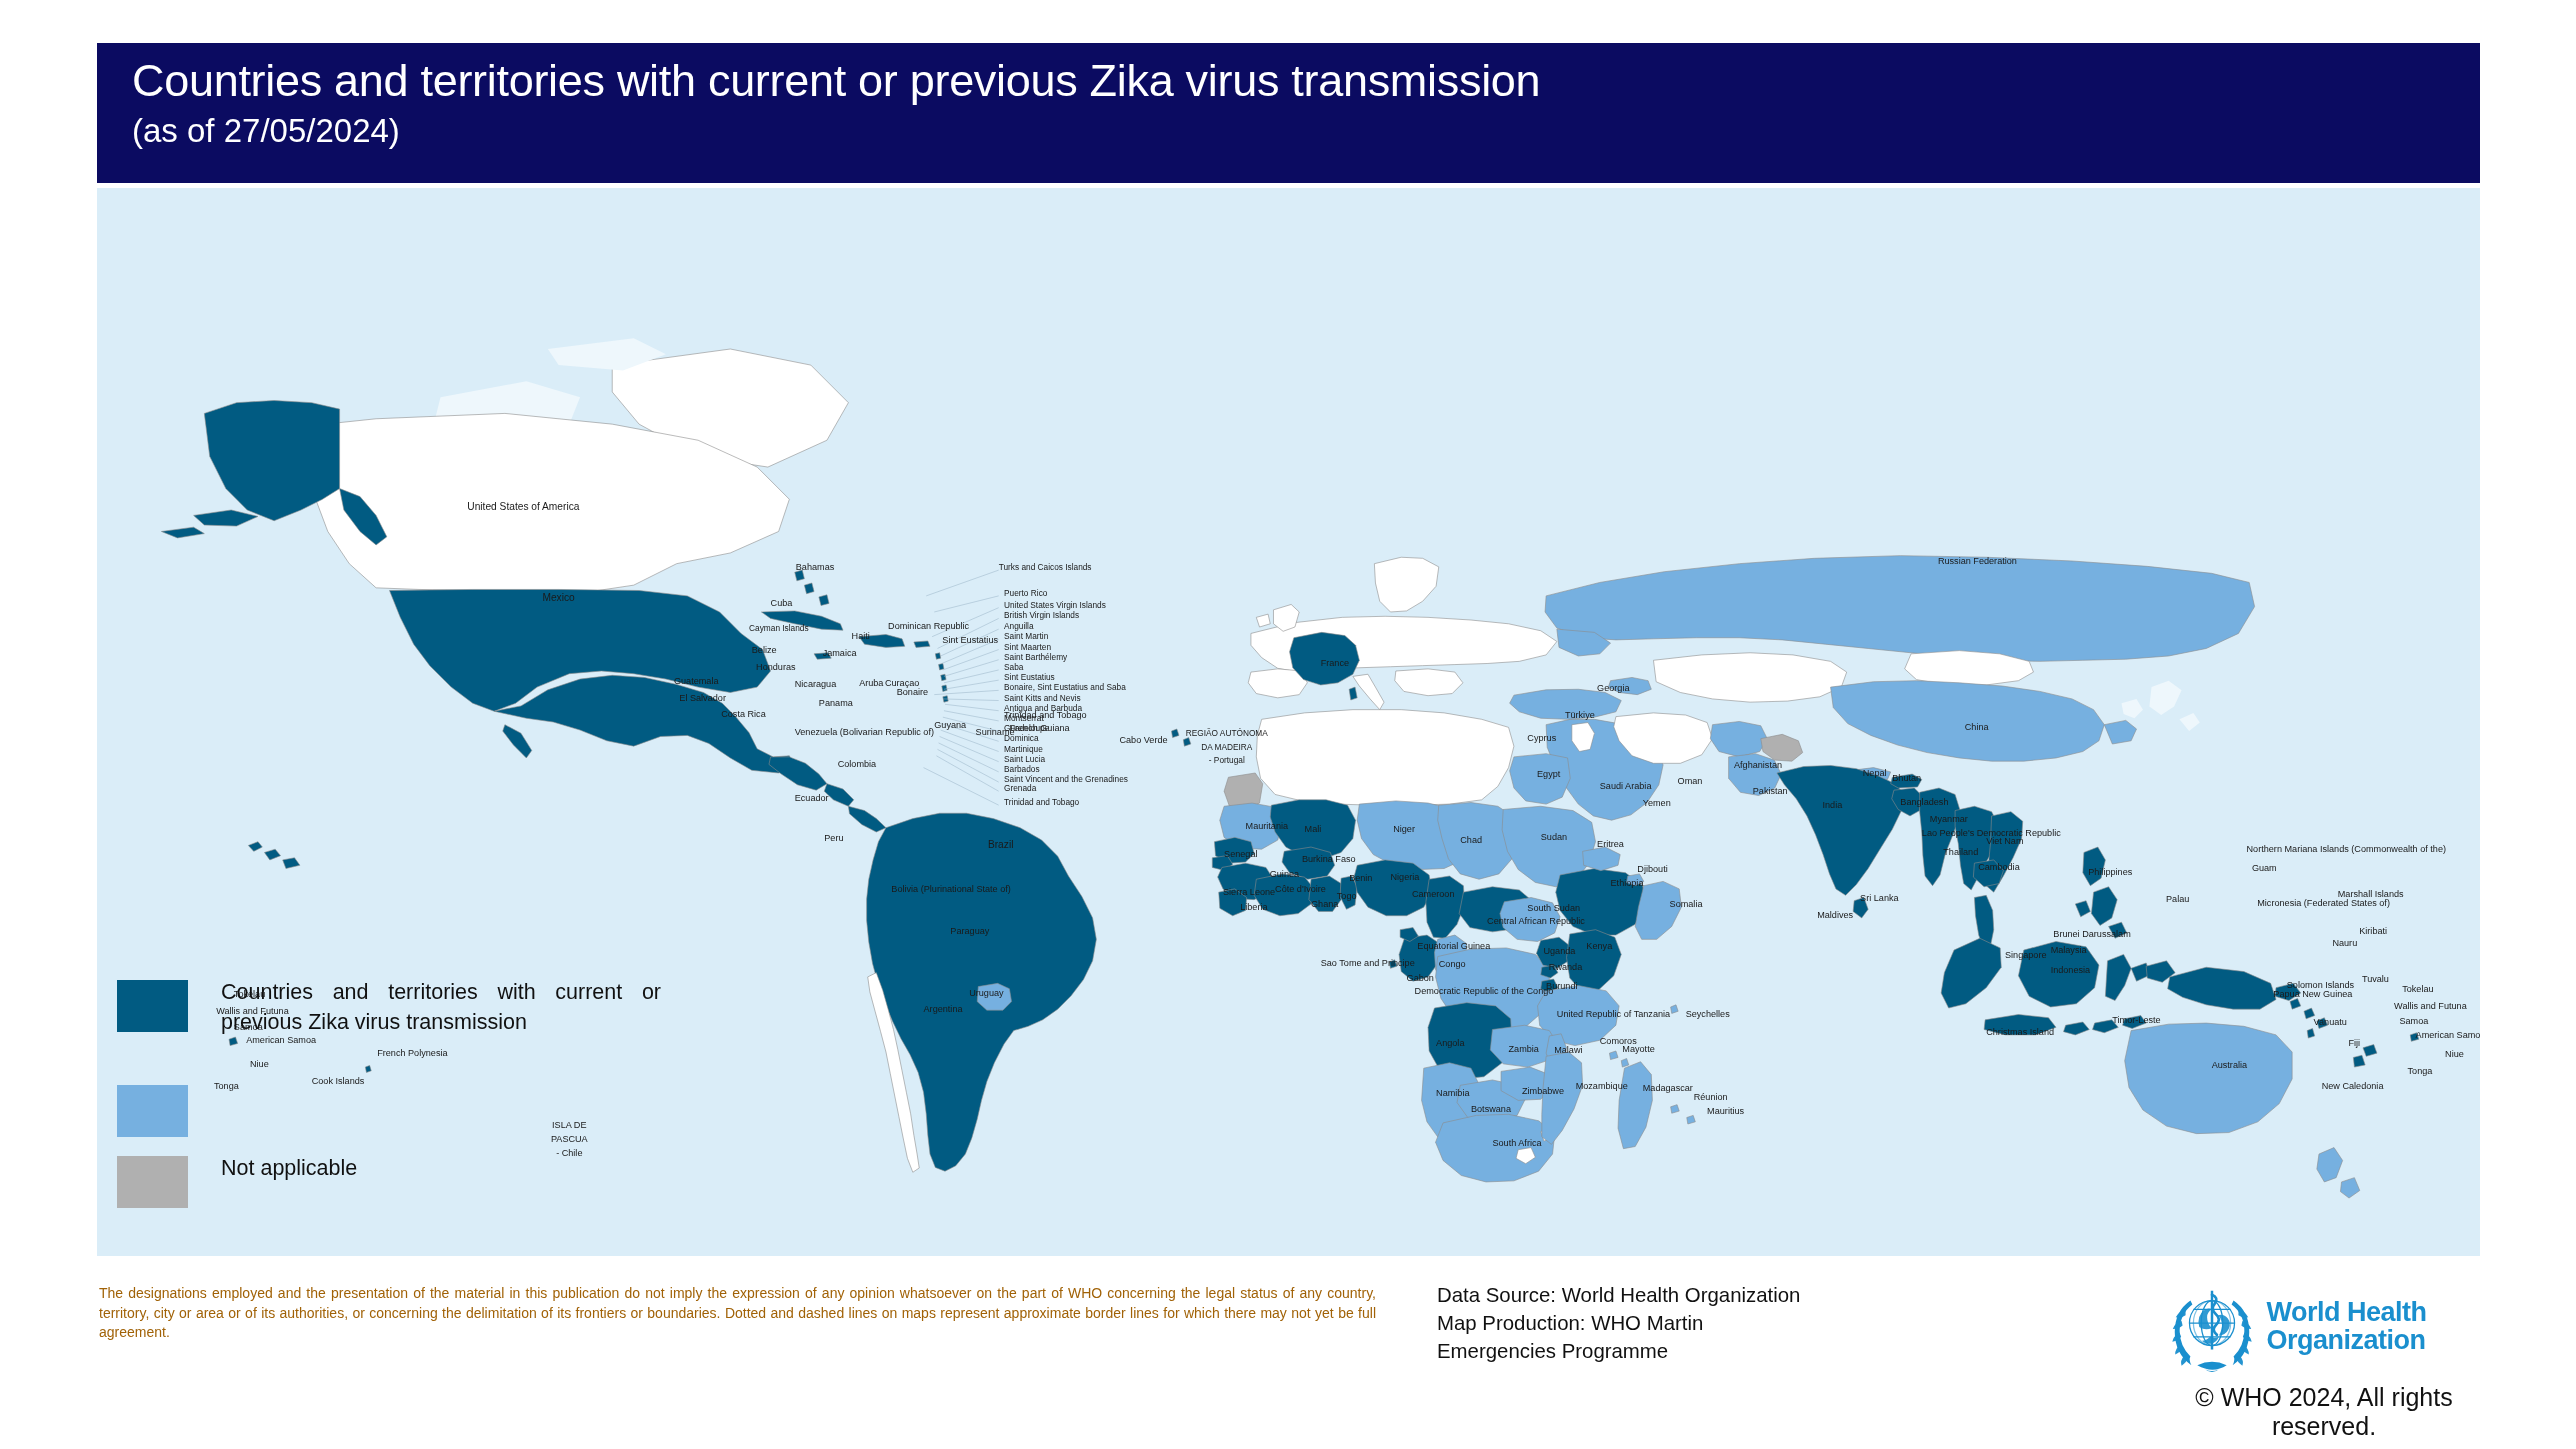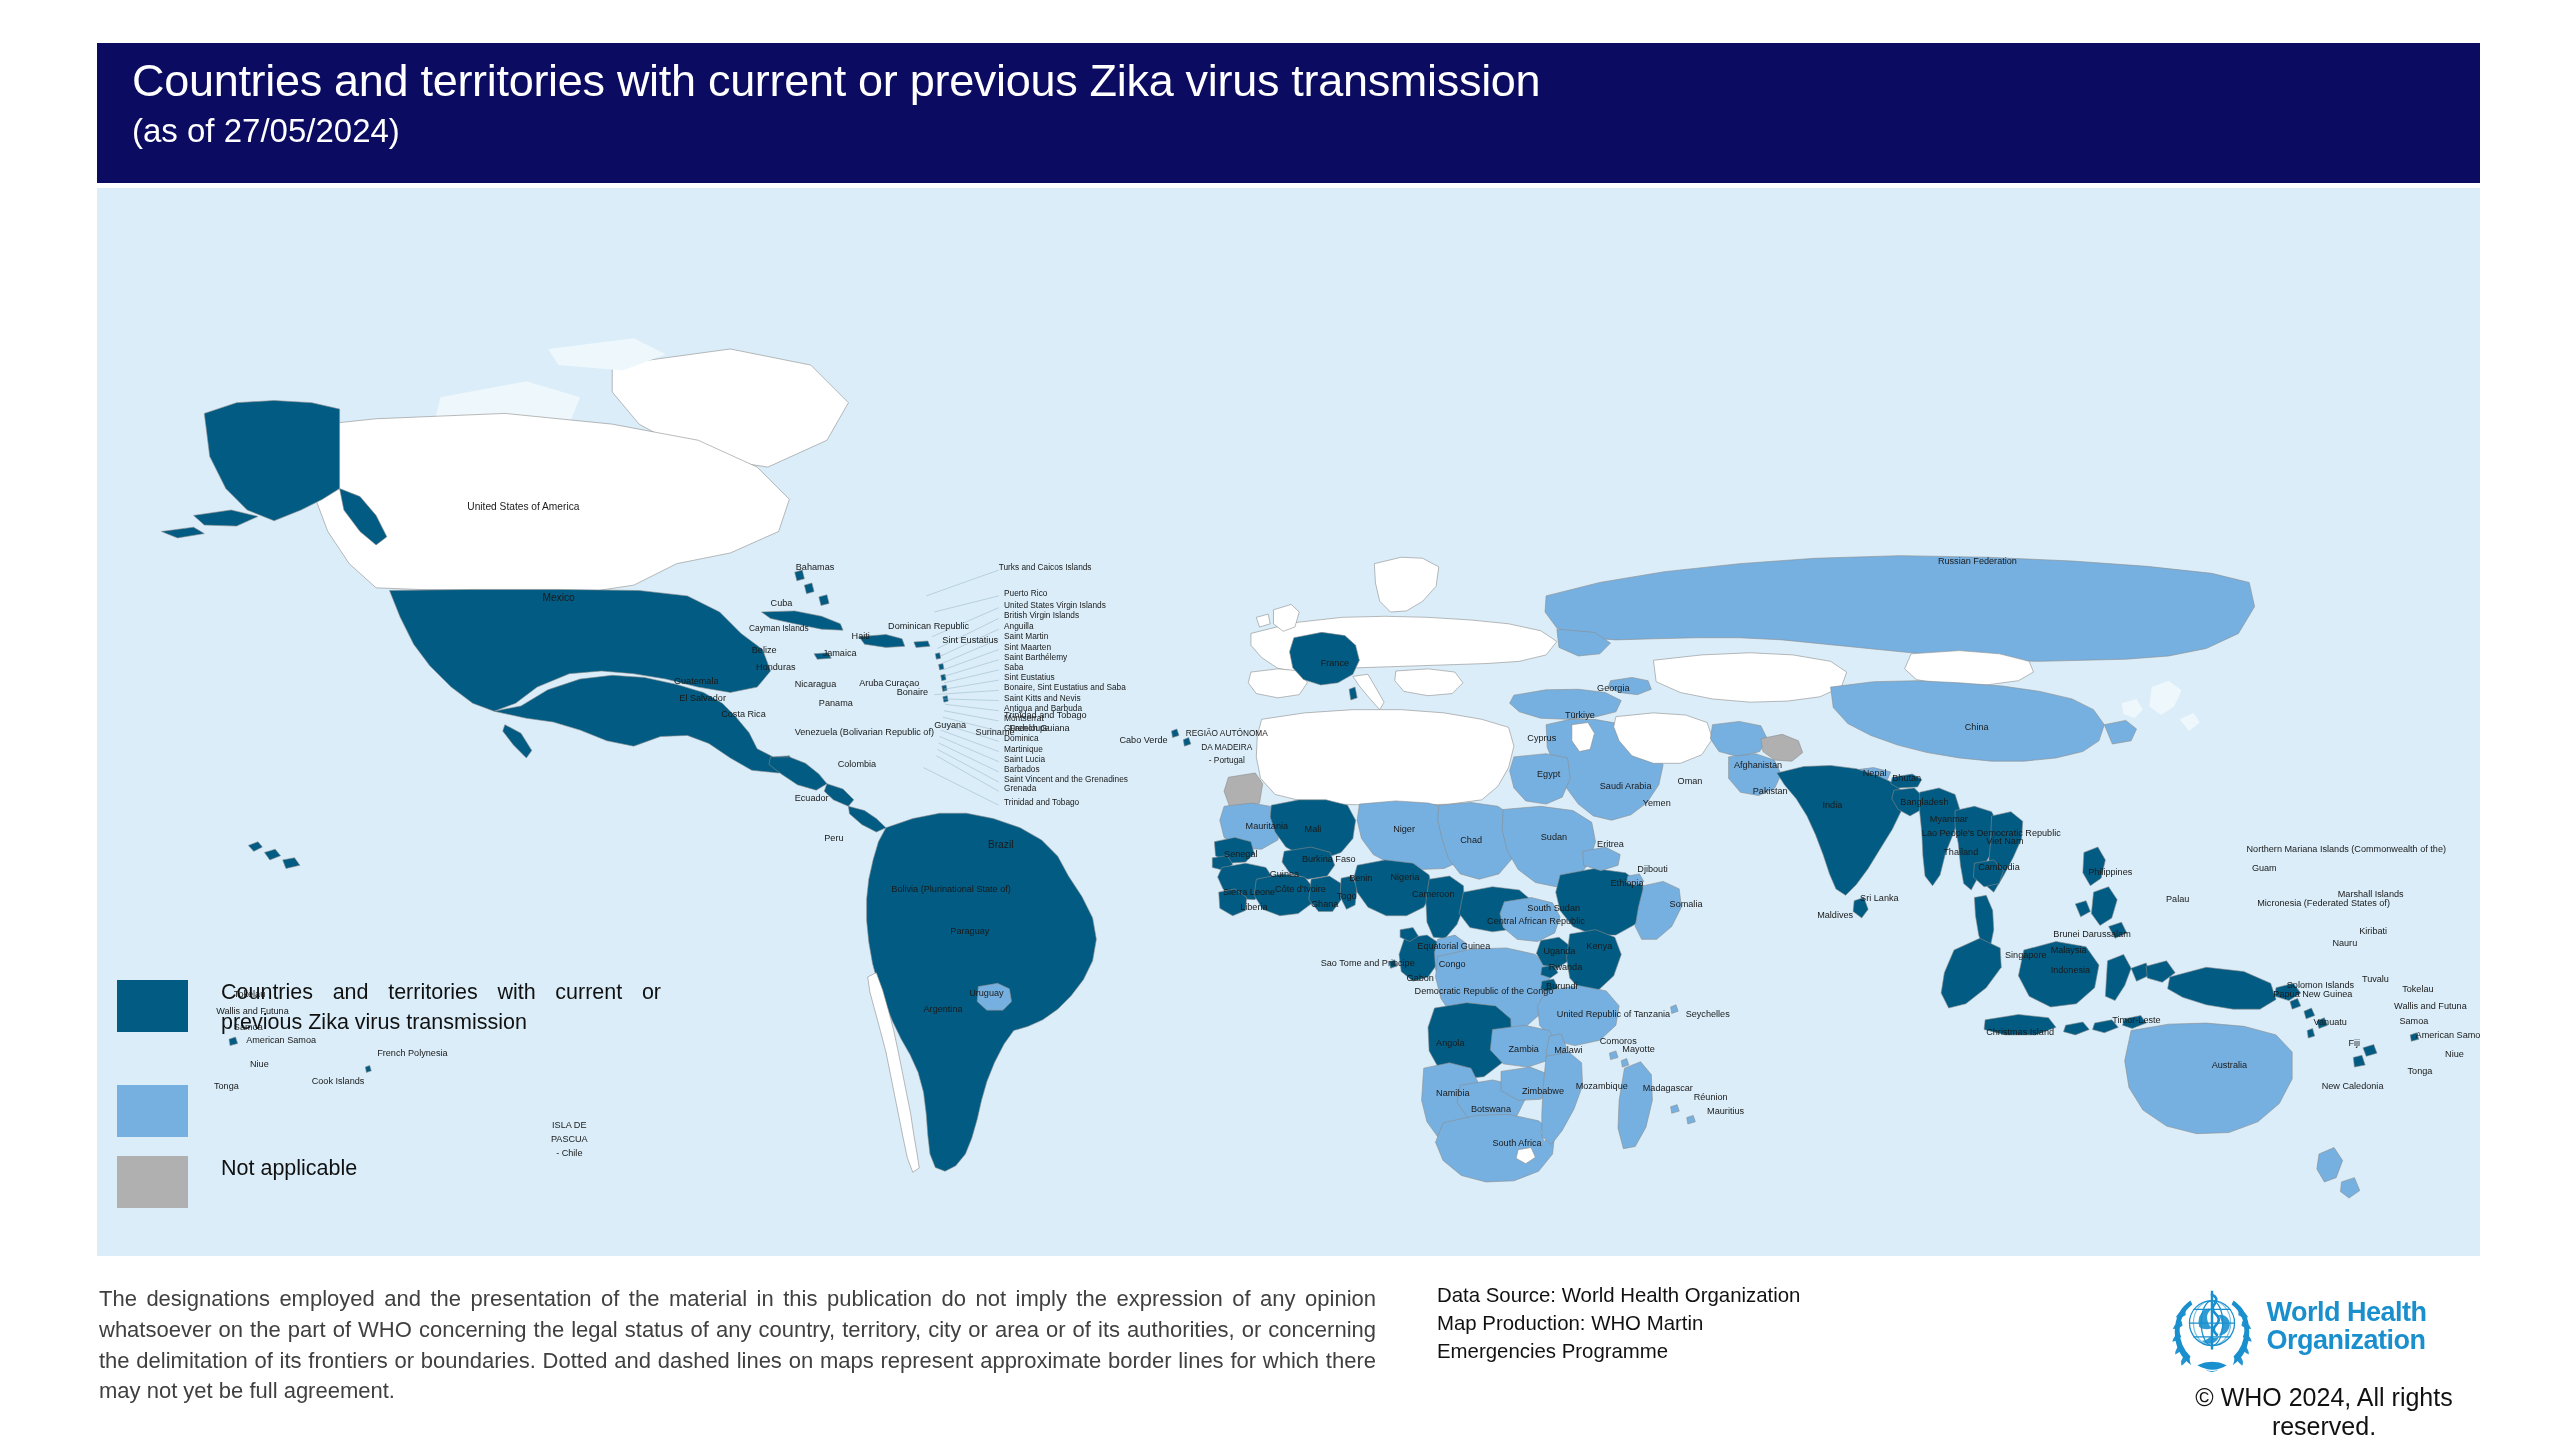--- a/index.html
+++ b/index.html
@@ -46,21 +46,21 @@
   .legrow.r1 .swatch{margin-top:3.2px;}
   .legrow.r2 .swatch{margin-top:33px;}
   .legrow.r3 .swatch{margin-top:33px;}
   .legrow.r4 .swatch{margin-top:3.2px;}
   .legrow.r4 .legtext{text-align:left;}
 
   
   .footer{position:absolute;left:0;top:1256px;width:2576px;height:193px;background:#fff;}
   .disclaimer{
     position:absolute;left:99px;top:28px;width:1277px;
-    font-size:22px;line-height:1.40;color:#404040;
+    font-size:14px;line-height:1.40;color:#a16207;
     text-align:justify;text-justify:inter-word;
   }
   .srcblock{
     position:absolute;left:1437px;top:26px;width:633px;
     font-size:20.4px;line-height:1.36;color:#111;
   }
   .logobox{position:absolute;left:2163px;top:21.5px;width:333px;}
   .logorow{display:flex;align-items:center;}
   .whoemblem{width:98px;height:98px;flex:0 0 98px;}
   .whoname{

